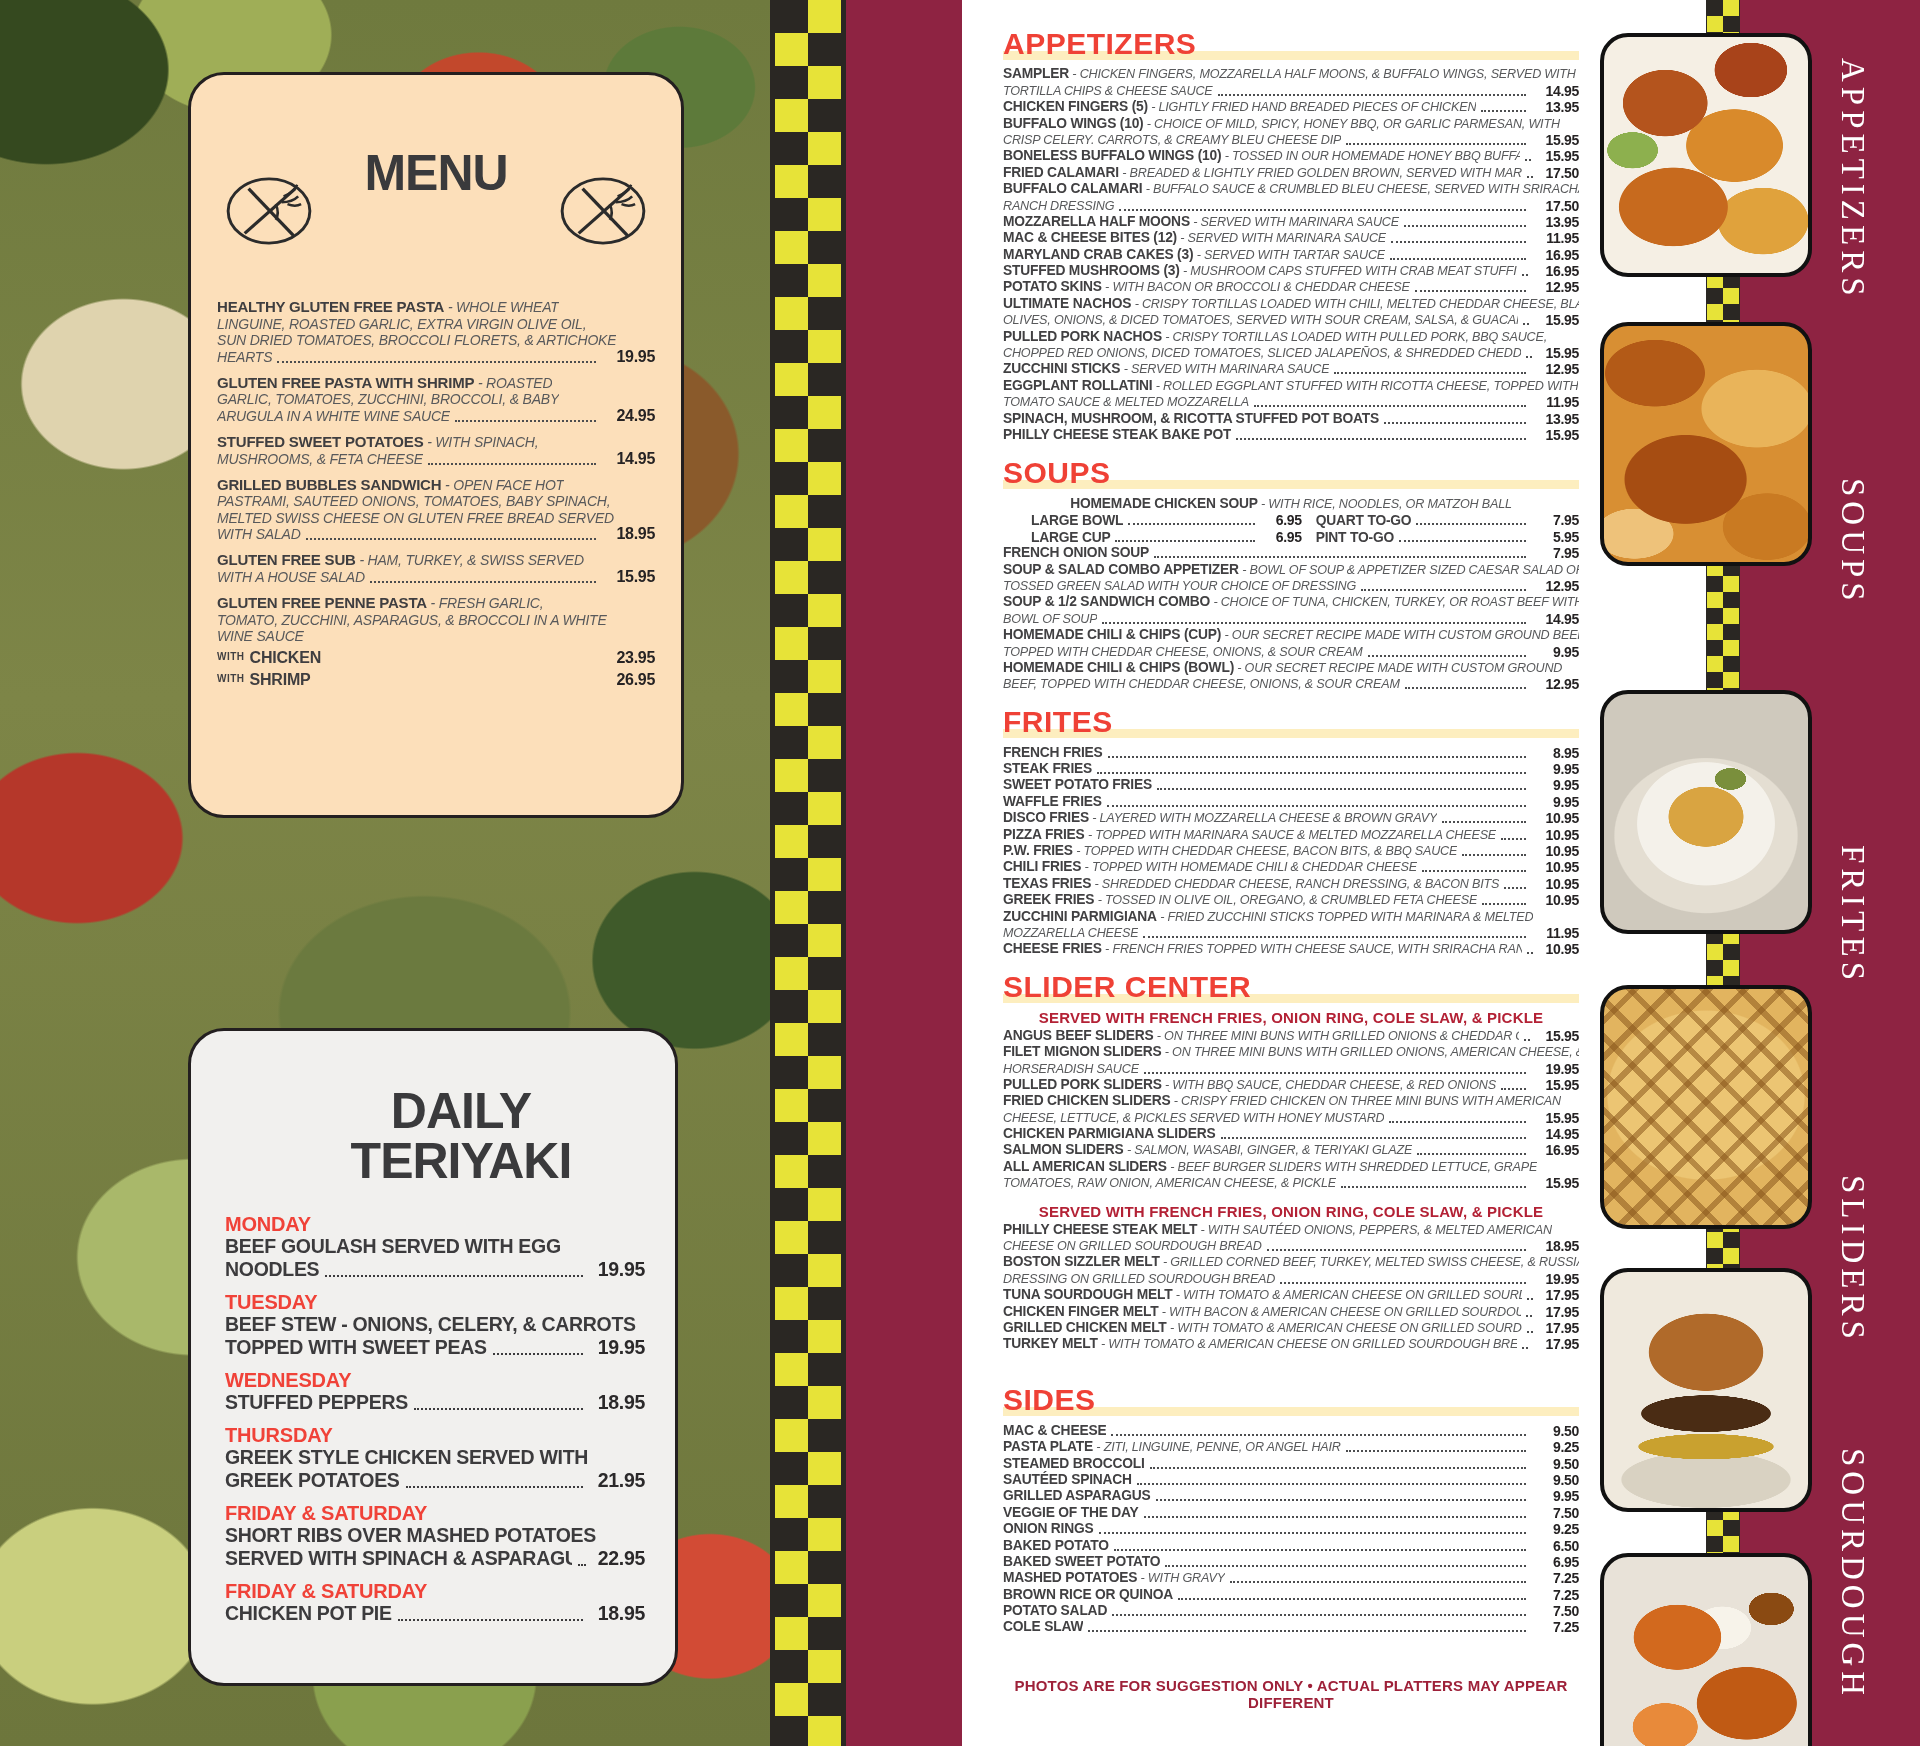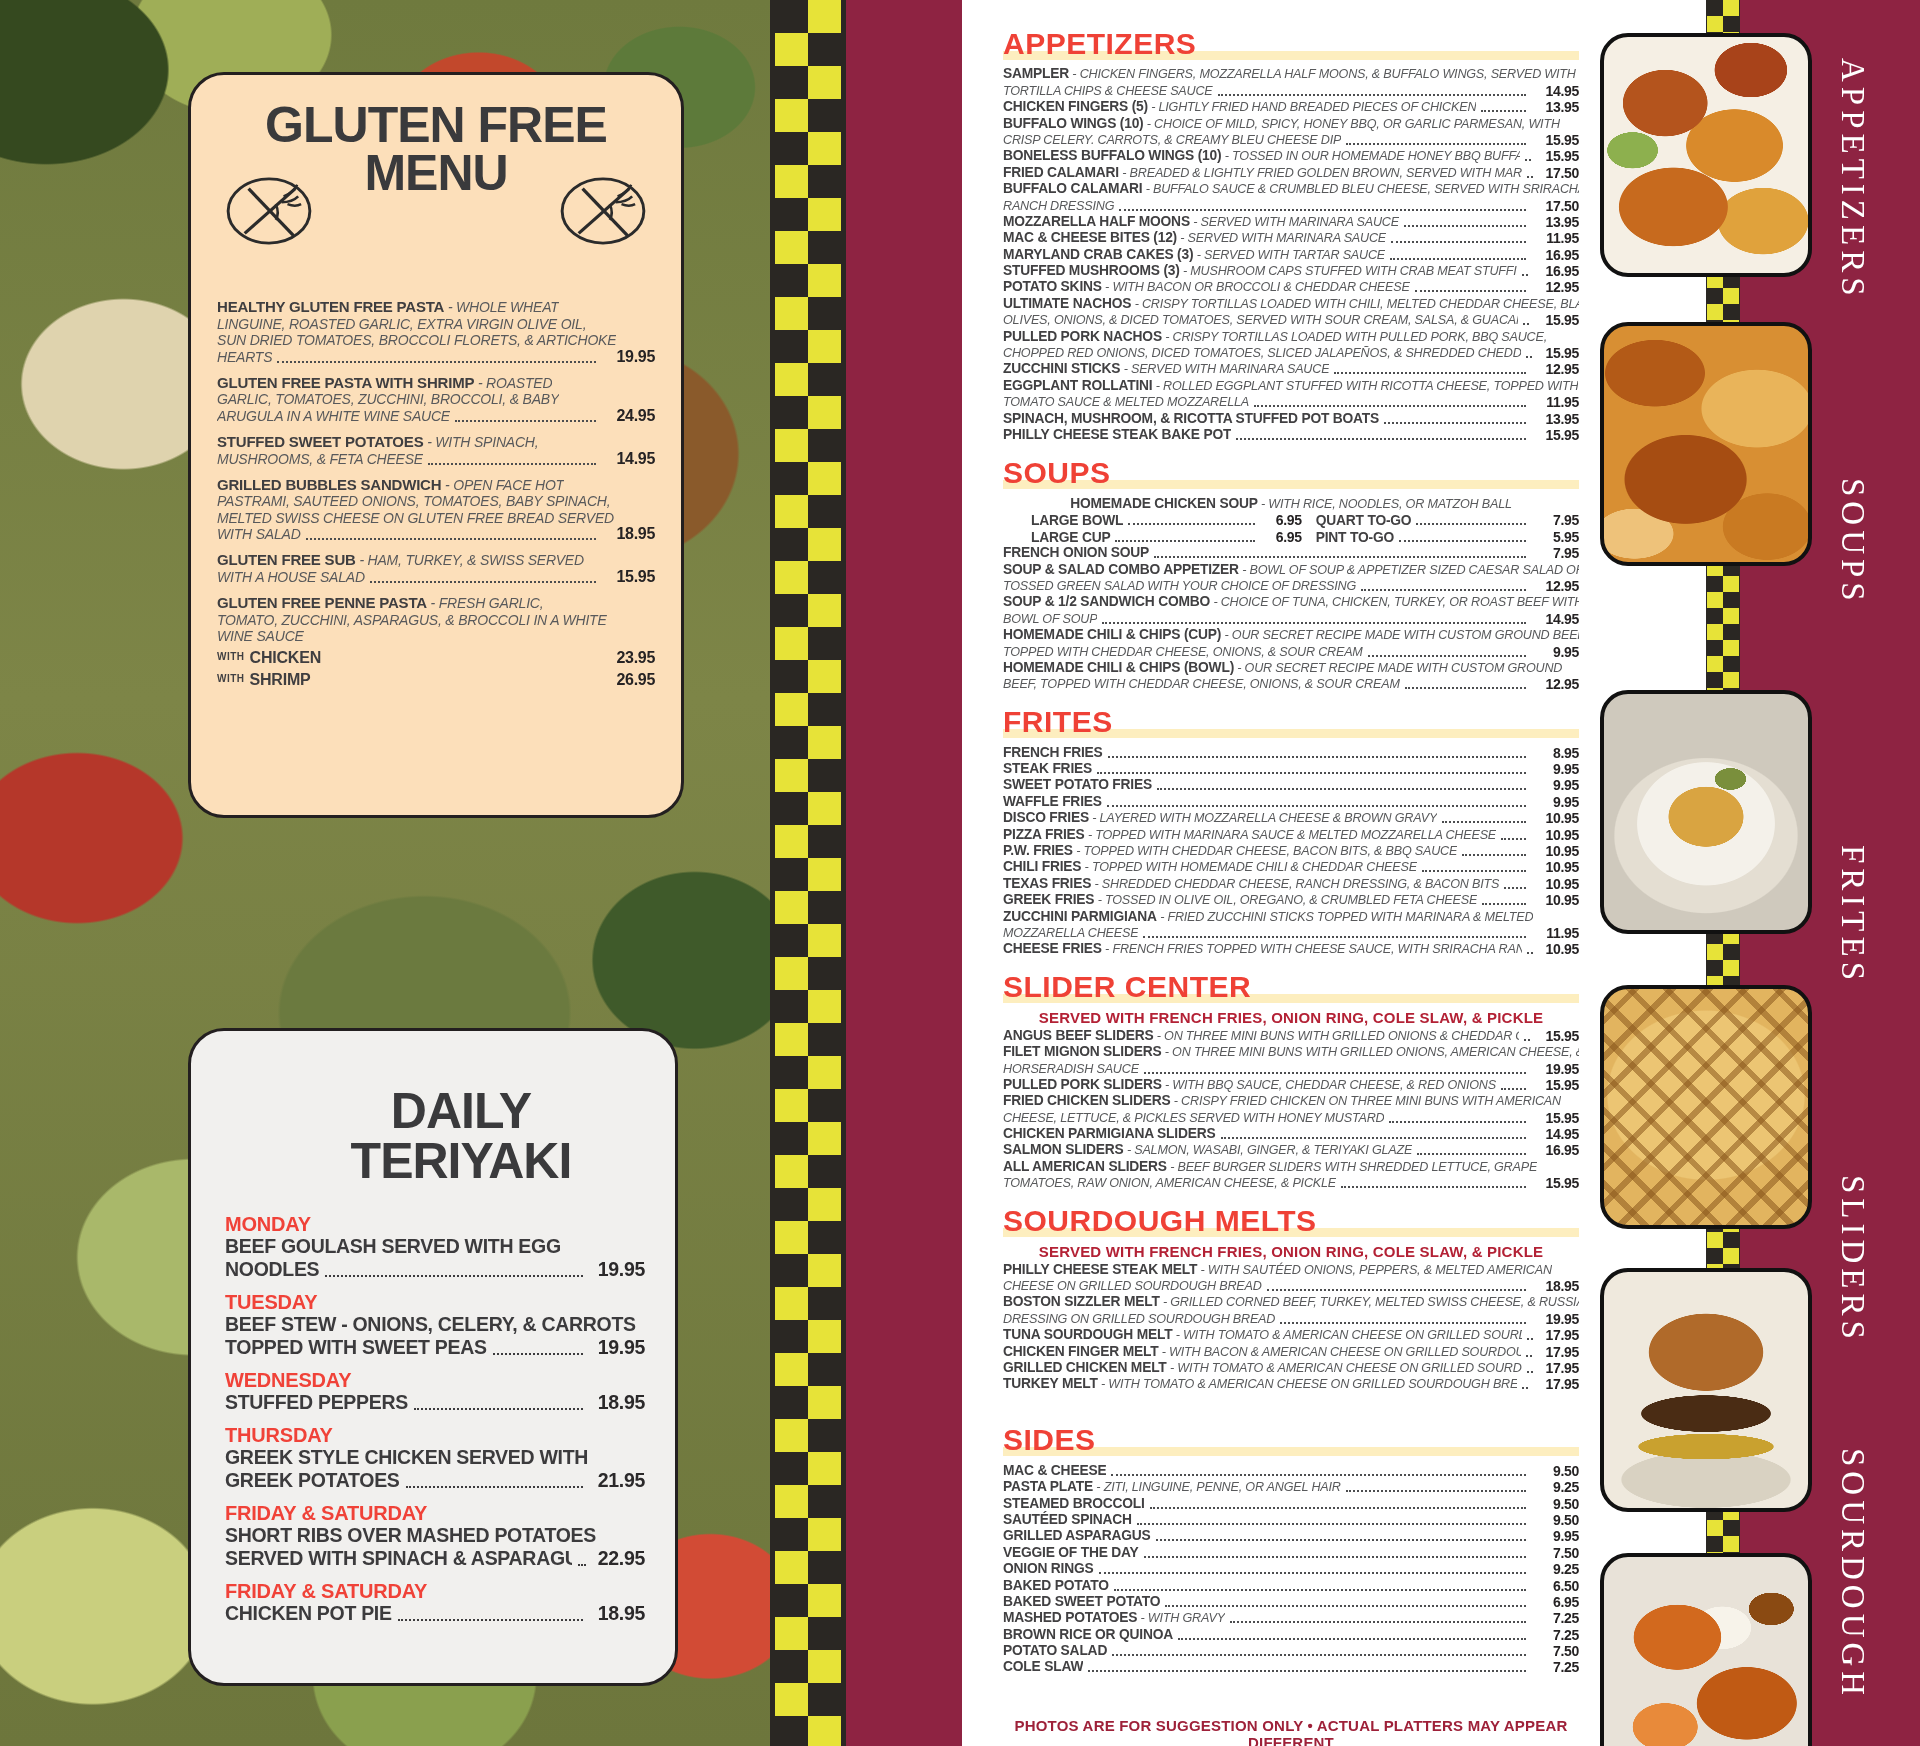--- a/index.html
+++ b/index.html
@@ -137,21 +137,21 @@
 <div class="page">
 
   <div class="left-photo"></div>
 
   <div class="check-left">
       <div class="inner"></div>
     </div>
   <div class="maroon-band"></div>
 
   <div class="gf-card">
-    <div class="gf-title"><span>GLUTEN FREE</span><br><span>MENU</span></div>
+    <div class="gf-title"><br><span>MENU</span></div>
     <span class="gf-icon gf-icon-l">
       <svg viewBox="0 0 90 74" width="88" height="72">
           <ellipse cx="45" cy="37" rx="42" ry="33" fill="none" stroke="#2b2b2b" stroke-width="3"></ellipse>
           <path d="M20 60 L72 14" stroke="#2b2b2b" stroke-width="3.4" fill="none"></path>
           <path d="M24 14 L70 62" stroke="#2b2b2b" stroke-width="3.4" fill="none"></path>
           <path d="M60 22 q10 -4 14 -12 M58 28 q11 0 17 -6 M52 30 q4 9 0 16 M64 30 q8 3 14 0" stroke="#2b2b2b" stroke-width="2.6" fill="none"></path>
         </svg>
     </span>
     <span class="gf-icon gf-icon-r">
       <svg viewBox="0 0 90 74" width="88" height="72">
@@ -600,21 +600,20 @@
           <div class="row">
             <span class="txt"><span class="b">ALL AMERICAN SLIDERS</span><span class="i"> - BEEF BURGER SLIDERS WITH SHREDDED LETTUCE, GRAPE</span></span>
           </div>
           <div class="row">
             <span class="txt"><span class="i">TOMATOES, RAW ONION, AMERICAN CHEESE, &amp; PICKLE</span></span>
             <span class="dots"></span>
             <span class="price">15.95</span>
           </div>
         </section>
         <section class="sec">
-          <div class="sec-head"><span class="bar"></span><span class="t">SOURDOUGH MELTS</span></div>
           <div class="sec-note">SERVED WITH FRENCH FRIES, ONION RING, COLE SLAW, &amp; PICKLE</div>
           <div class="row">
             <span class="txt"><span class="b">PHILLY CHEESE STEAK MELT</span><span class="i"> - WITH SAUTÉED ONIONS, PEPPERS, &amp; MELTED AMERICAN</span></span>
           </div>
           <div class="row">
             <span class="txt"><span class="i">CHEESE ON GRILLED SOURDOUGH BREAD</span></span>
             <span class="dots"></span>
             <span class="price">18.95</span>
           </div>
           <div class="row">

